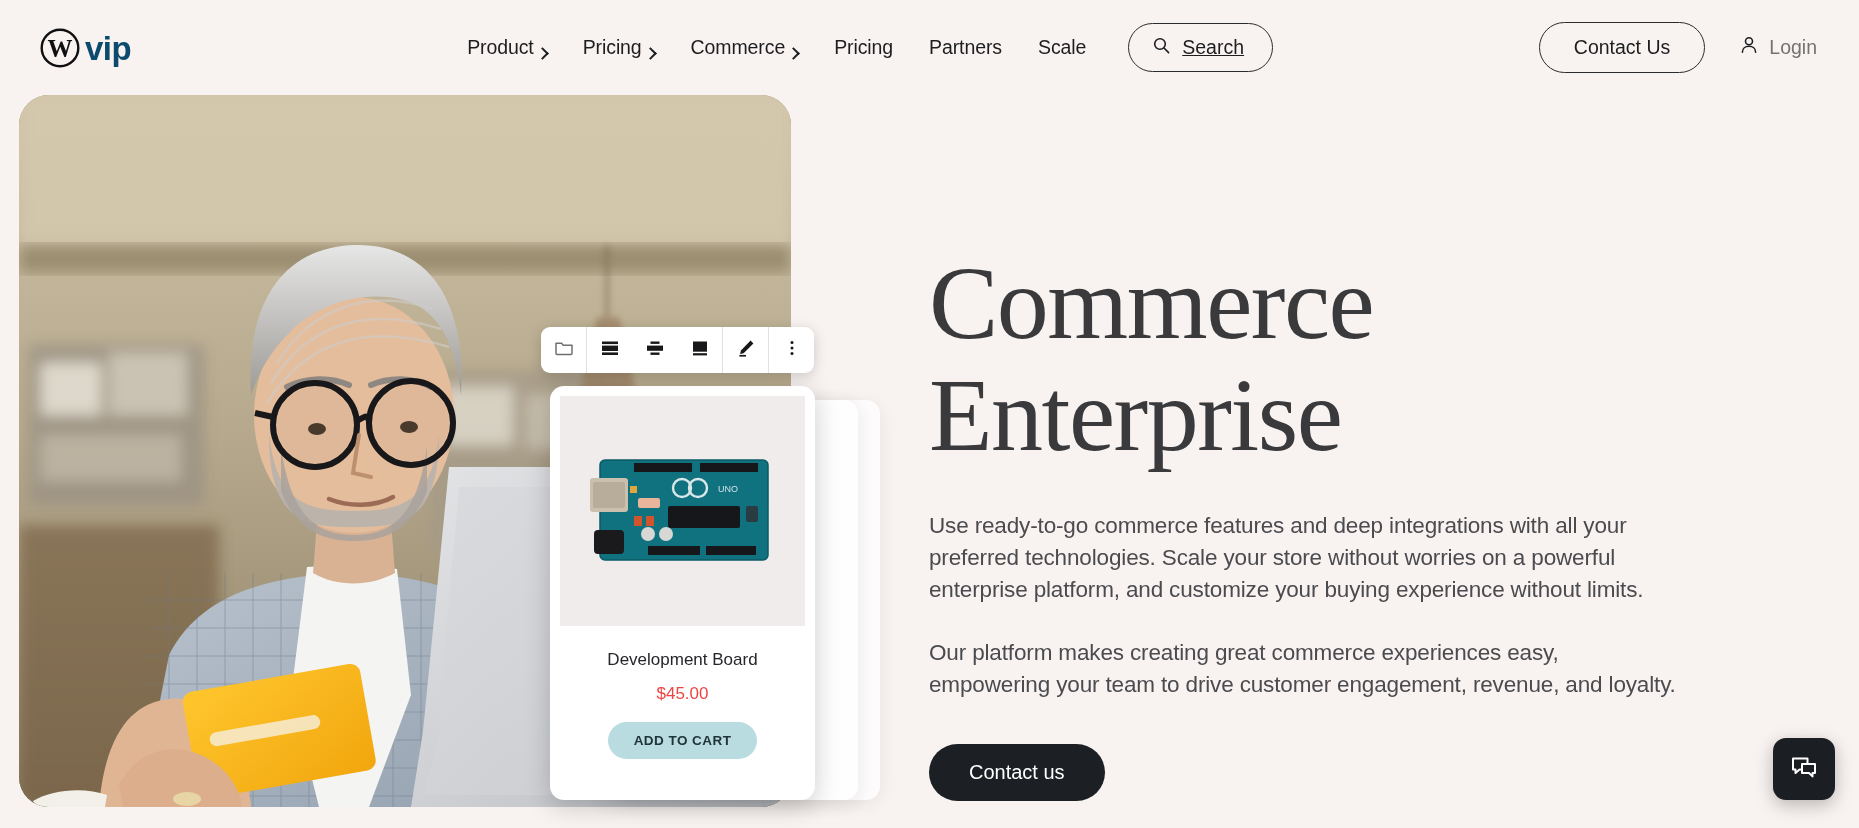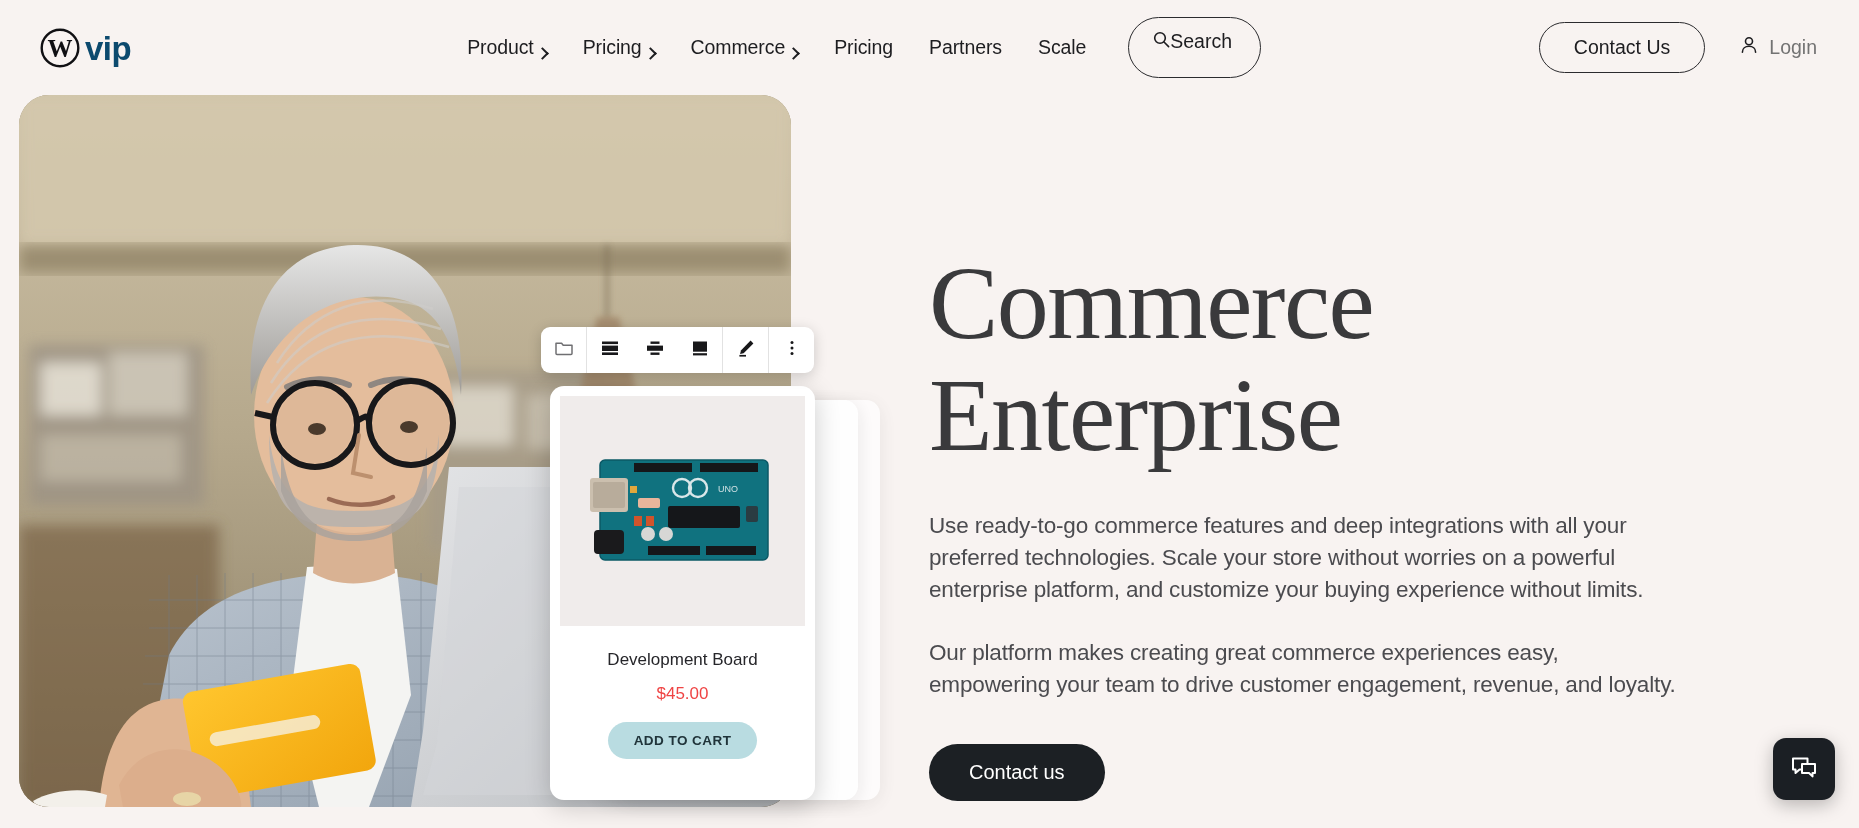--- a/index.html
+++ b/index.html
@@ -73,31 +73,32 @@
     width: 9px; height: 9px;
     border-top: 2.1px solid #1d1d20;
     border-right: 2.1px solid #1d1d20;
     transform: rotate(45deg);
     margin-bottom: 1px;
   }
 
   .search-pill {
     display: flex;
     align-items: center;
-    gap: 0;
+    gap: 12px;
     margin-left: 24px;
-    padding: 12px 28px 24px 24px;
+    padding: 12px 28px 12px 24px;
     border: 1.4px solid #2b2b2e;
     border-radius: 999px;
     background: transparent;
     font-size: 19.5px;
     color: #1d1d20;
     cursor: pointer;
     font-family: "Liberation Sans", sans-serif;
     white-space: nowrap;
+    text-decoration: underline;
   }
 
   .header-right {
     margin-left: auto;
     display: flex;
     align-items: center;
     gap: 28px;
   }
   .contact-pill {
     padding: 13px 34px;

